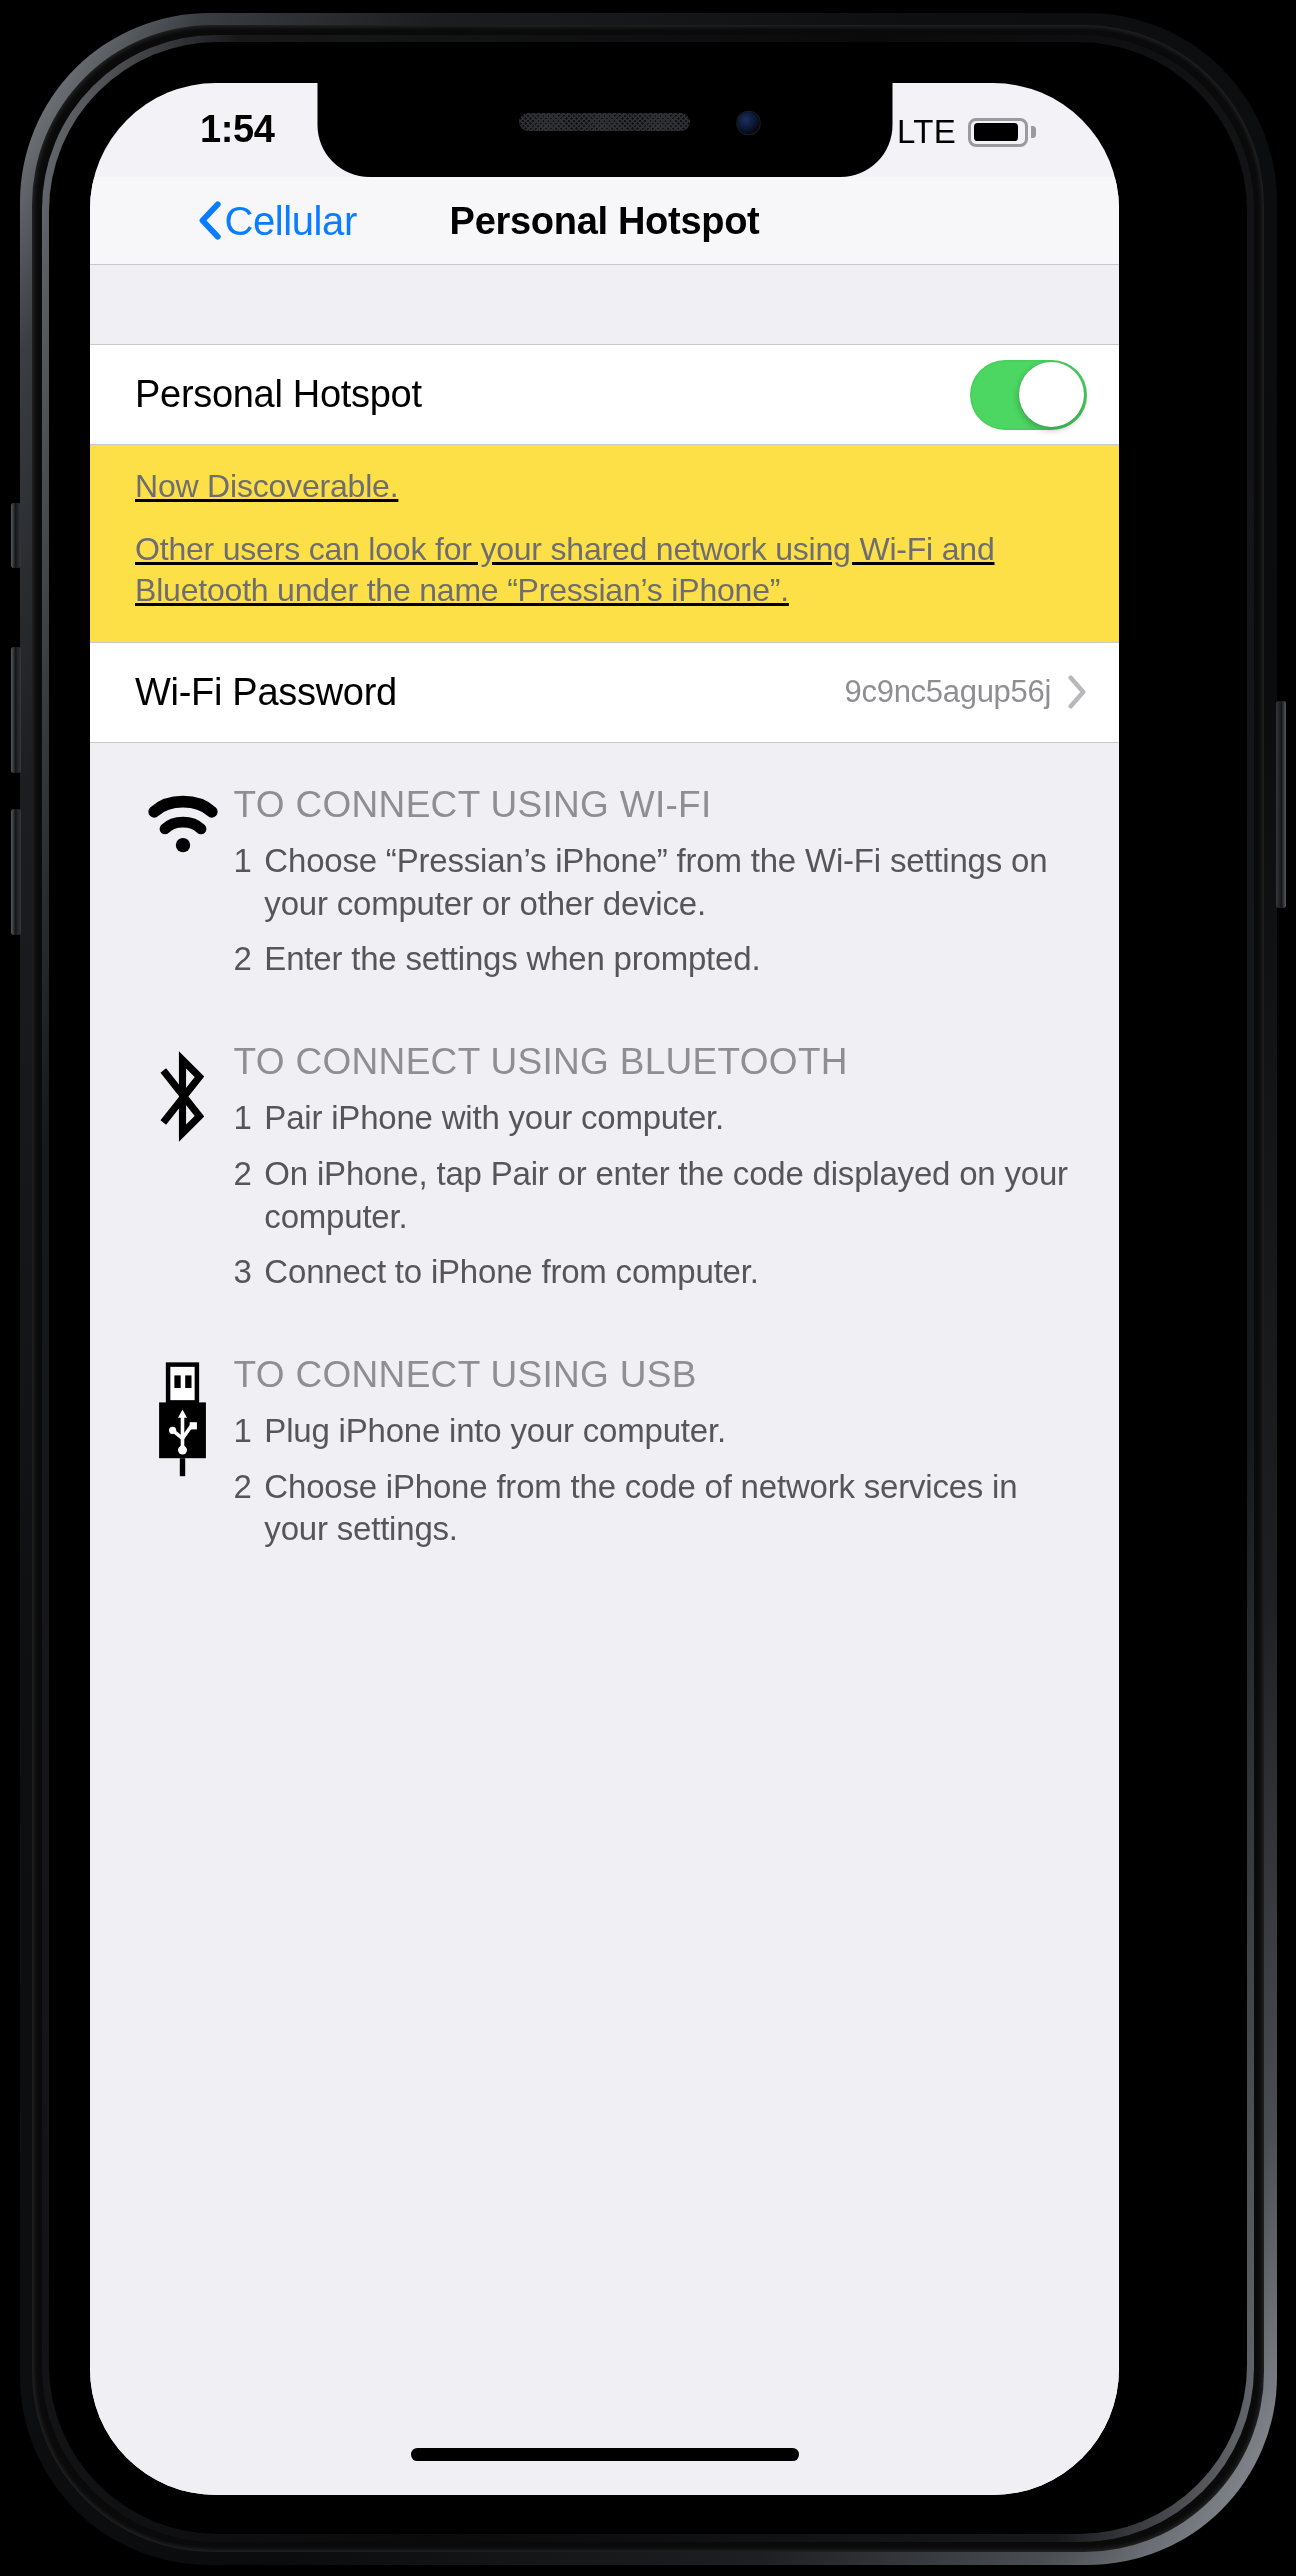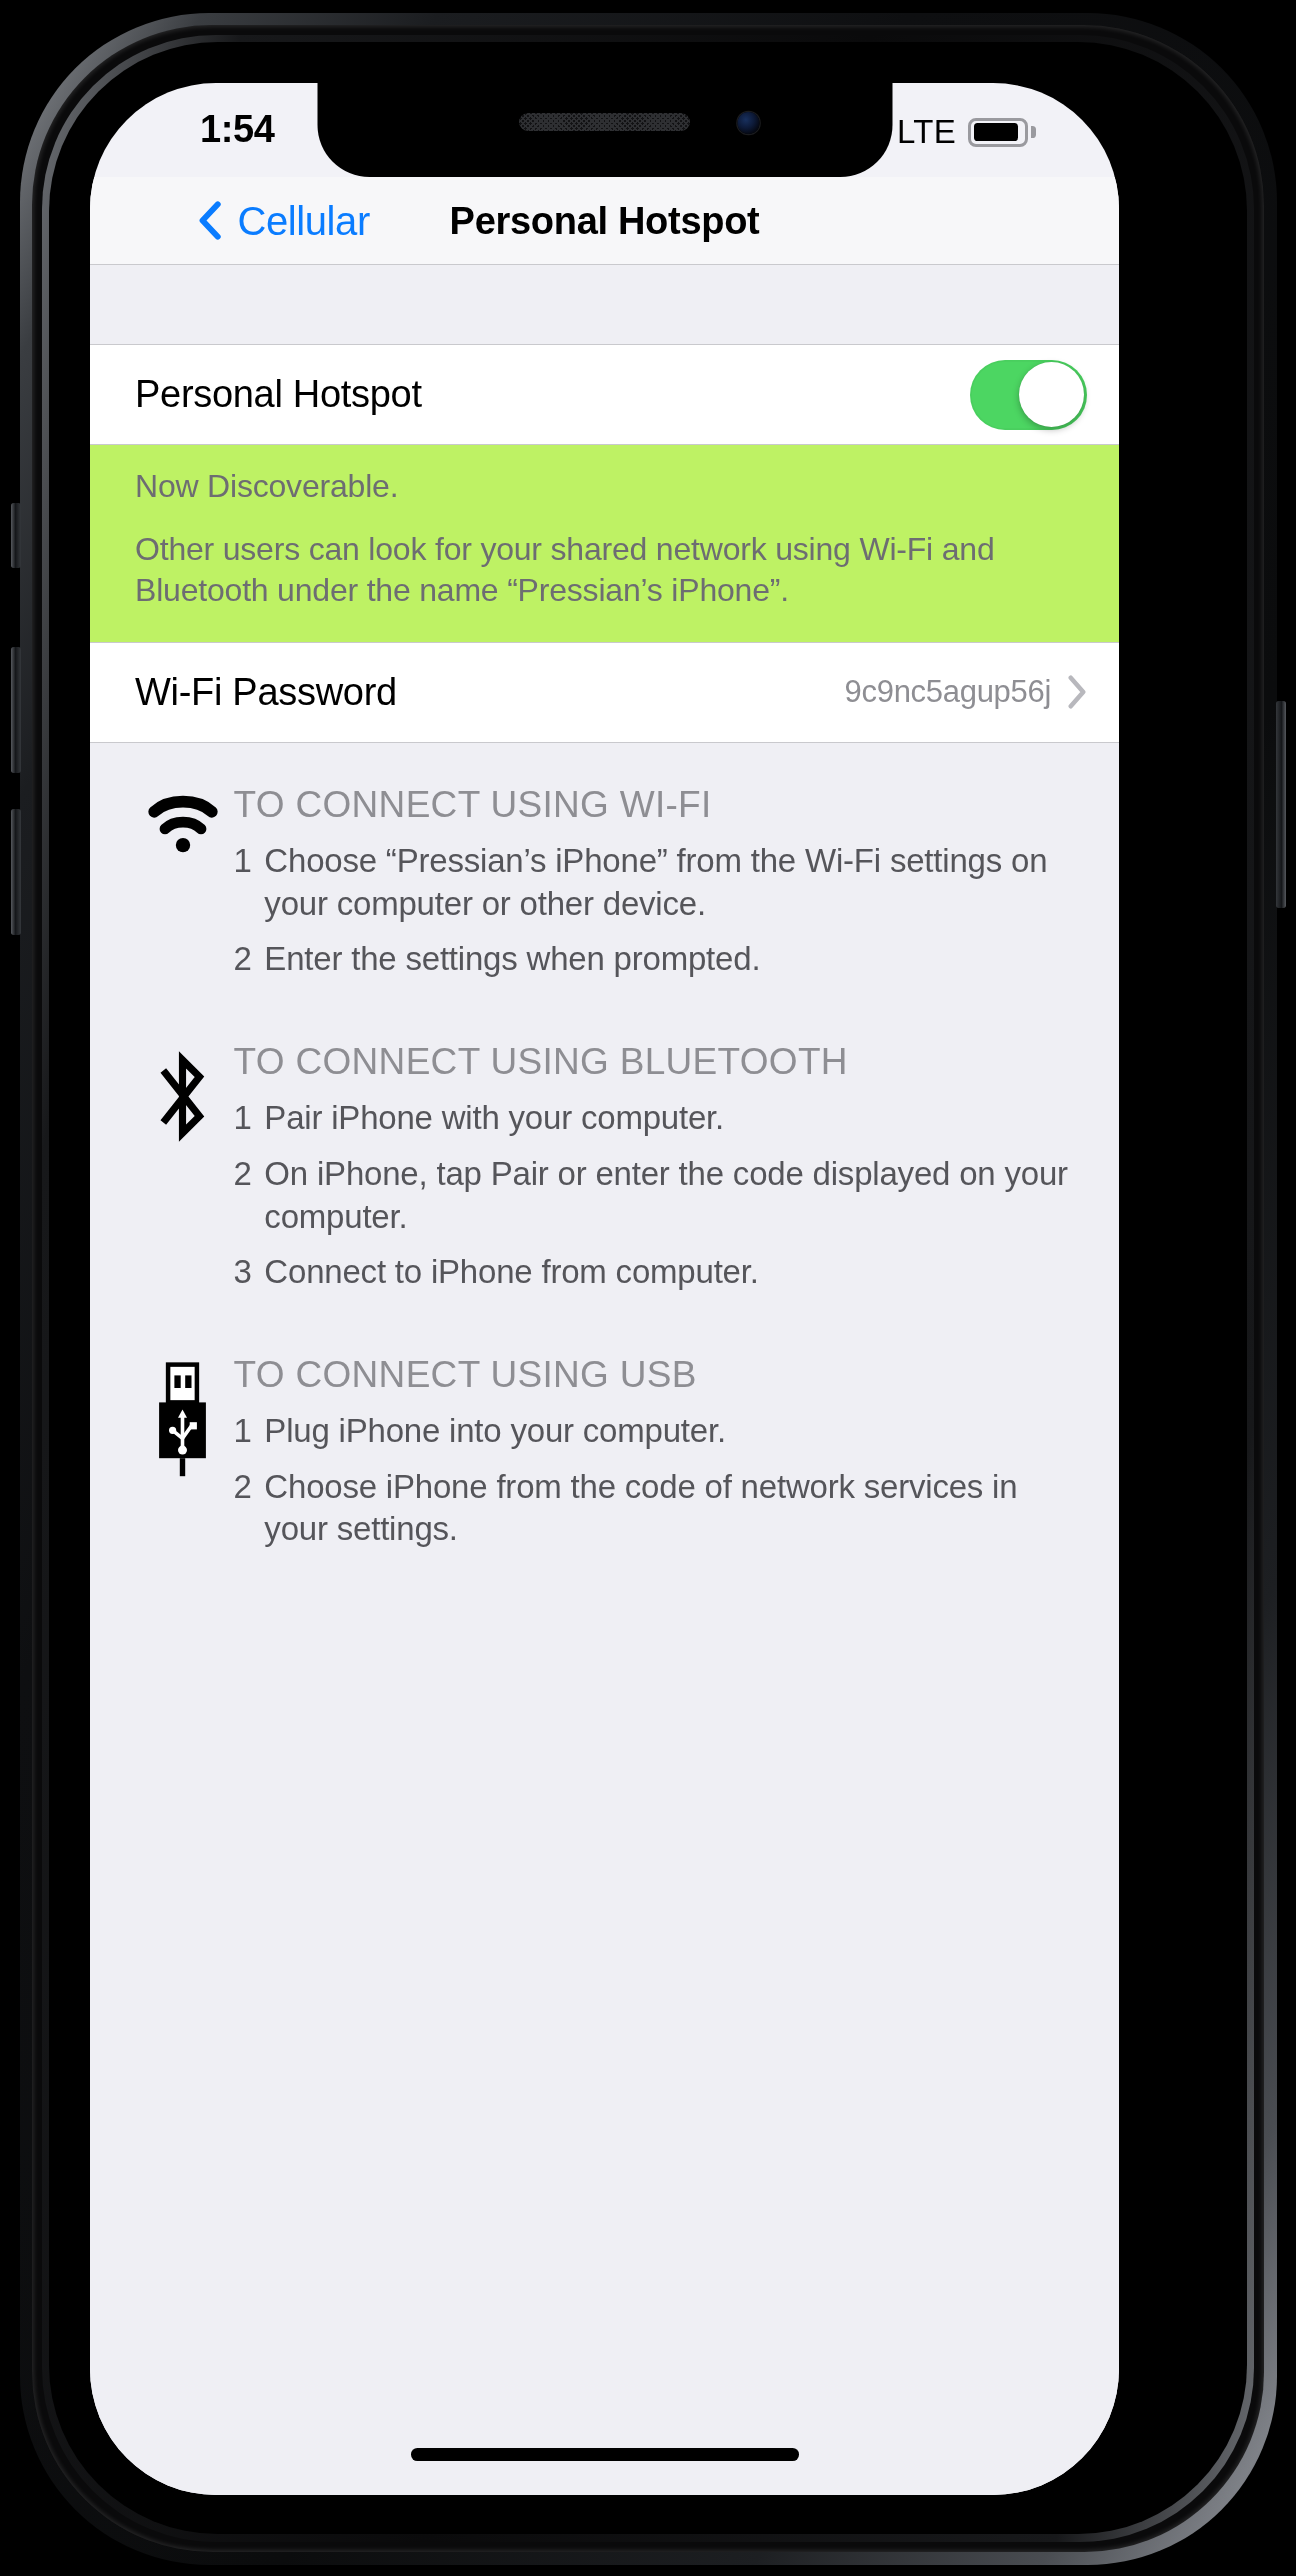--- a/index.html
+++ b/index.html
@@ -109,21 +109,21 @@
 
   
   #nav-bar {
     position:absolute; left:0; top:94px; width:100%; height:88px;
     background:#f7f7f9;
     border-bottom:1.8px solid #c9c9cd;
     z-index:20;
   }
   #back-button {
     position:absolute; left:108px; top:50%; transform:translateY(-50%);
-    display:flex; align-items:center; gap:16px;
+    display:flex; align-items:center; gap:3px;
     color:#0a7cff; cursor:pointer;
   }
   #back-chevron { width:23.4px; height:40px; flex:0 0 auto; }
   #back-label { font-size:40px; color:#0a7cff; letter-spacing:-0.4px; }
   #nav-title {
     position:absolute; left:50%; top:50%; transform:translate(-50%,-50%);
     font-size:38px; font-weight:bold; color:#000; letter-spacing:-0.3px;
     white-space:nowrap;
   }
 
@@ -156,21 +156,22 @@
   }
   #hotspot-toggle .knob {
     position:absolute; top:2.7px; left:49px; width:65px; height:65px;
     border-radius:50%; background:#fff;
     box-shadow:0 2.7px 7.2px rgba(0,0,0,.28), 0 0 0.9px rgba(0,0,0,.15);
   }
 
   
   #discover-block {
     padding:23.4px 47px 31px 45px;
-    background:#bef264;
+    background:#fde047;
+    text-decoration:underline;
   }
   #discover-status {
     font-size:32px; color:#6d6d72; letter-spacing:-0.2px;
     margin-bottom:23.4px;
   }
   #discover-text {
     font-size:32px; color:#6d6d72; line-height:1.28; letter-spacing:-0.2px;margin-top:11px;
   }
 
   

